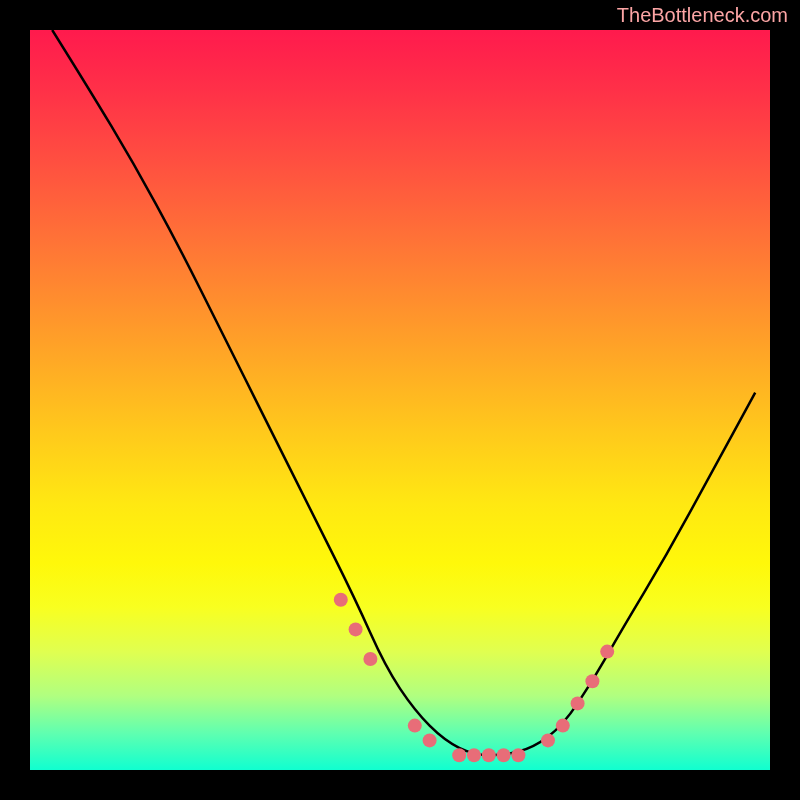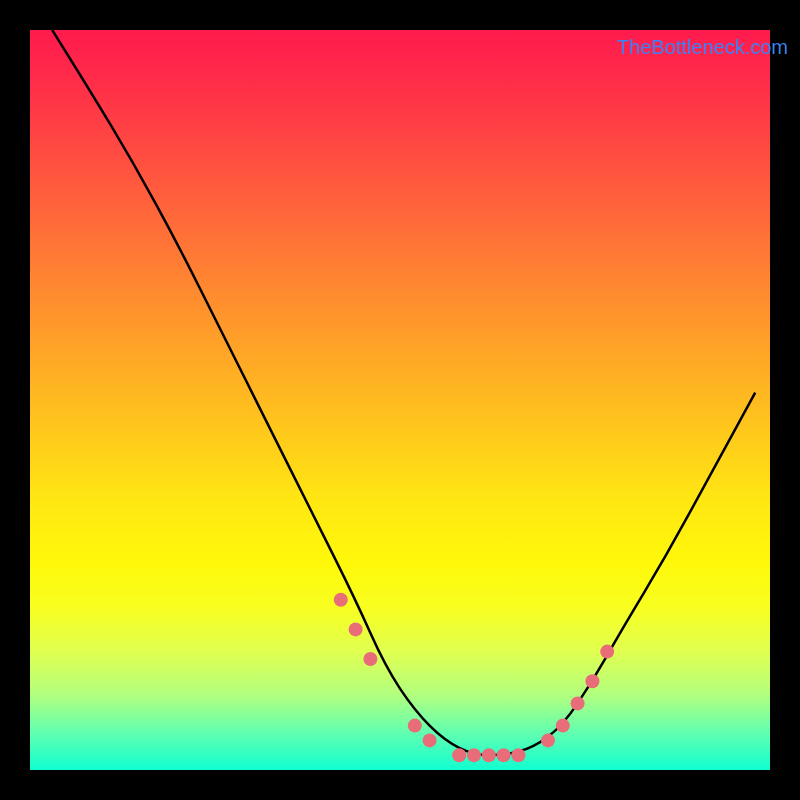--- a/index.html
+++ b/index.html
@@ -8,25 +8,24 @@
     height: 800px;
     background: #000;
     overflow: hidden;
     position: relative;
     font-family: Arial, sans-serif;
   }
   .watermark {
     position: absolute;
     top: 4px;
     right: 12px;
-    color: #3b82f6;
+    color: #fca5a5;
     font-size: 20px;
     font-weight: 500;
     z-index: 10;
-    margin-top: 32px;
   }
   .plot-area {
     position: absolute;
     left: 30px;
     top: 30px;
     width: 740px;
     height: 740px;
     background: linear-gradient(to bottom,
       #ff1a4d 0%,
       #ff3048 8%,

